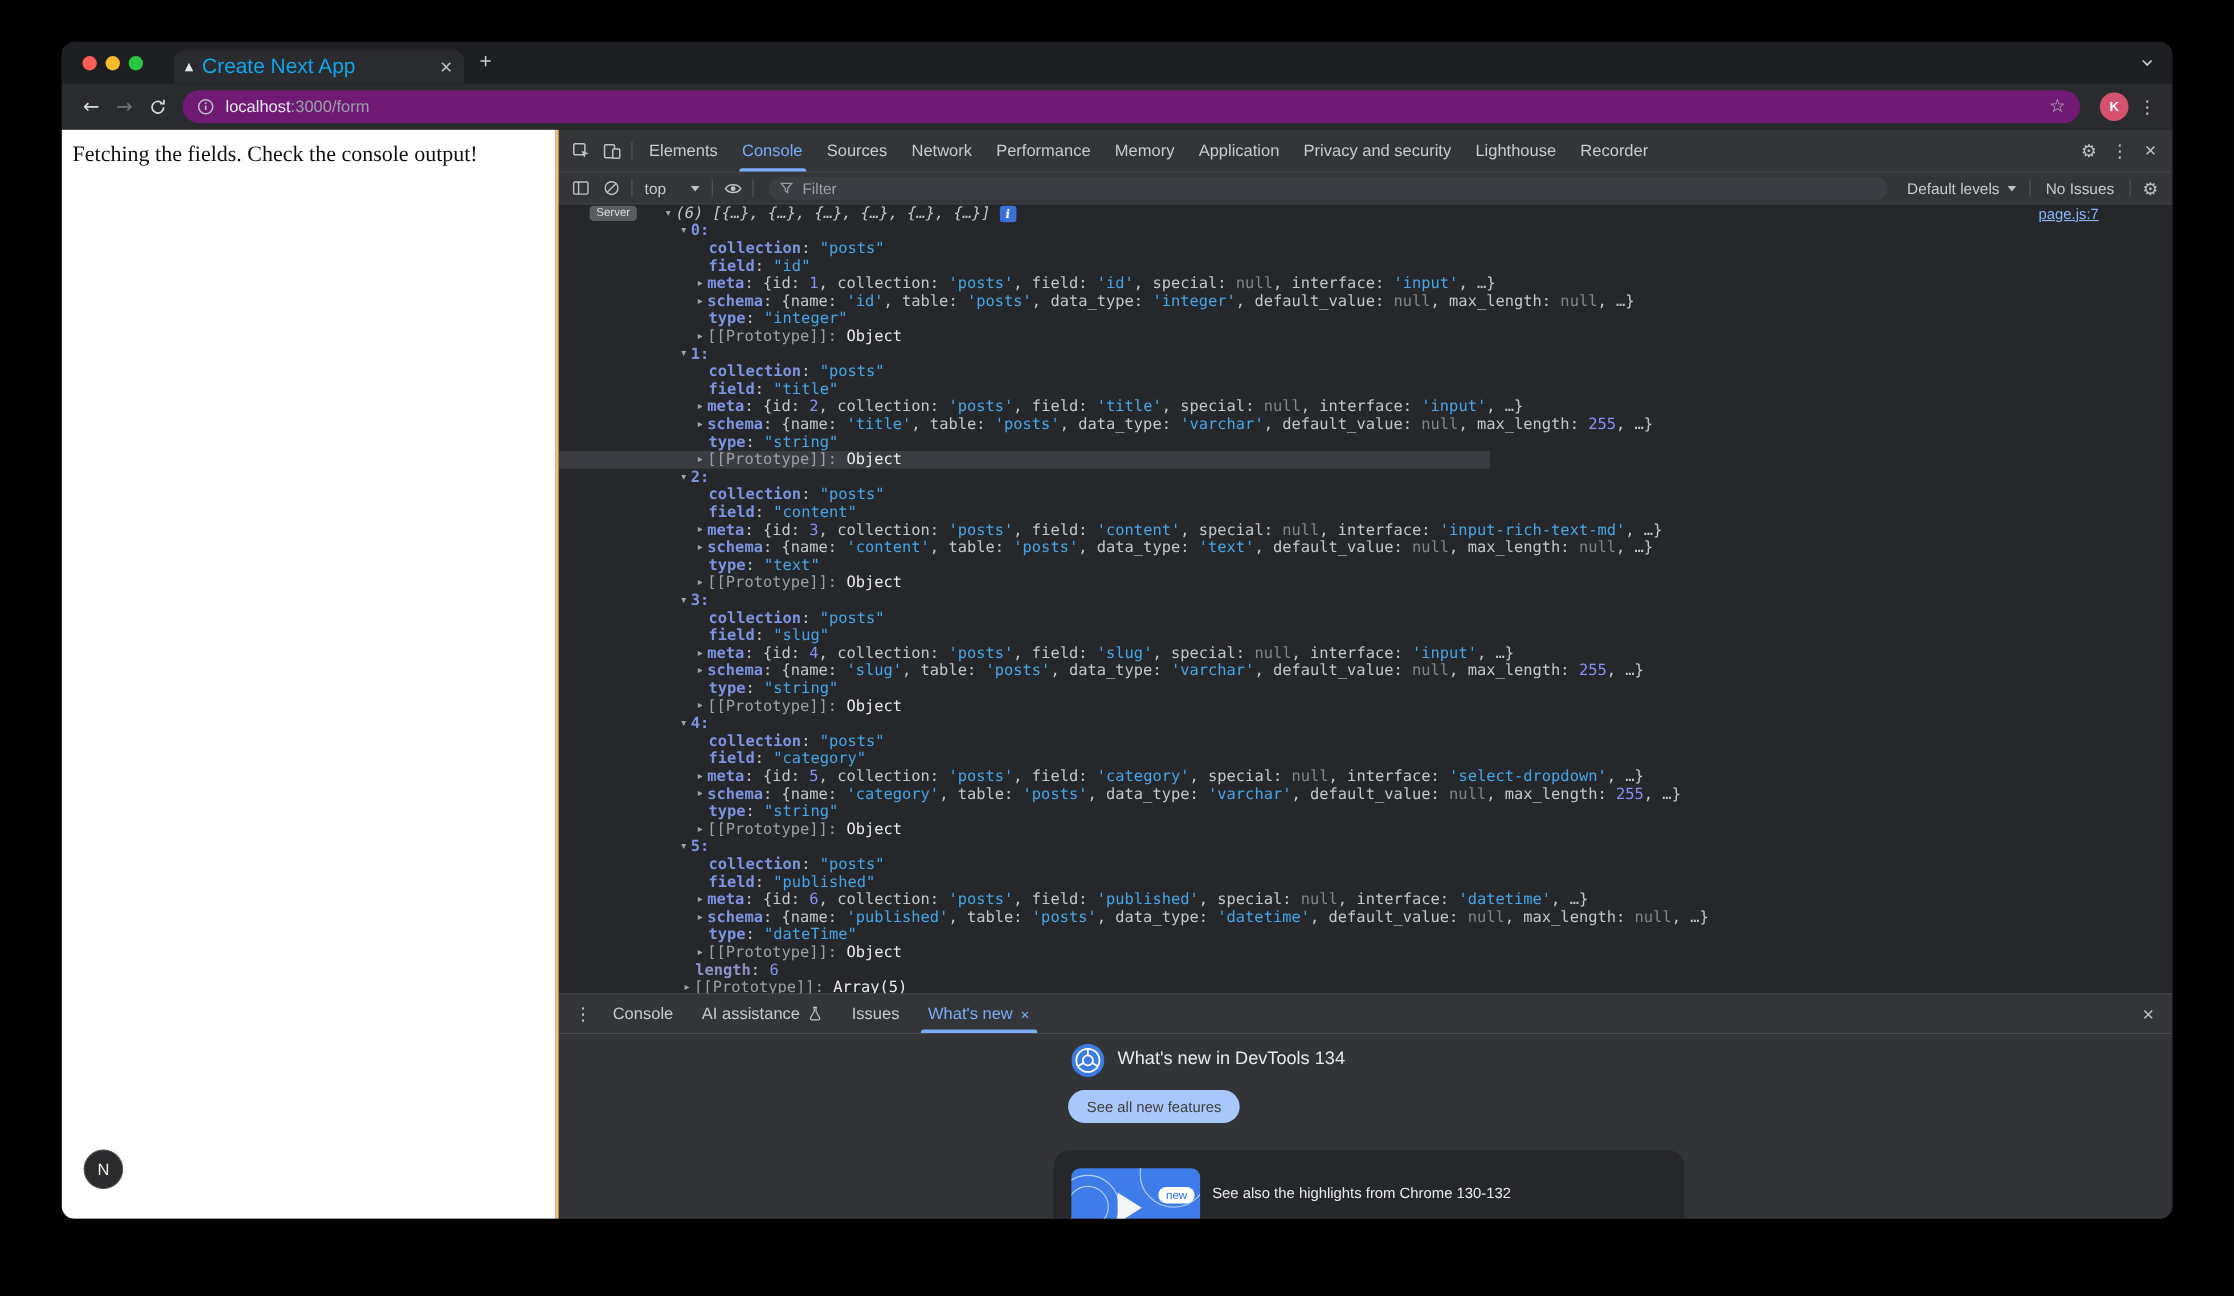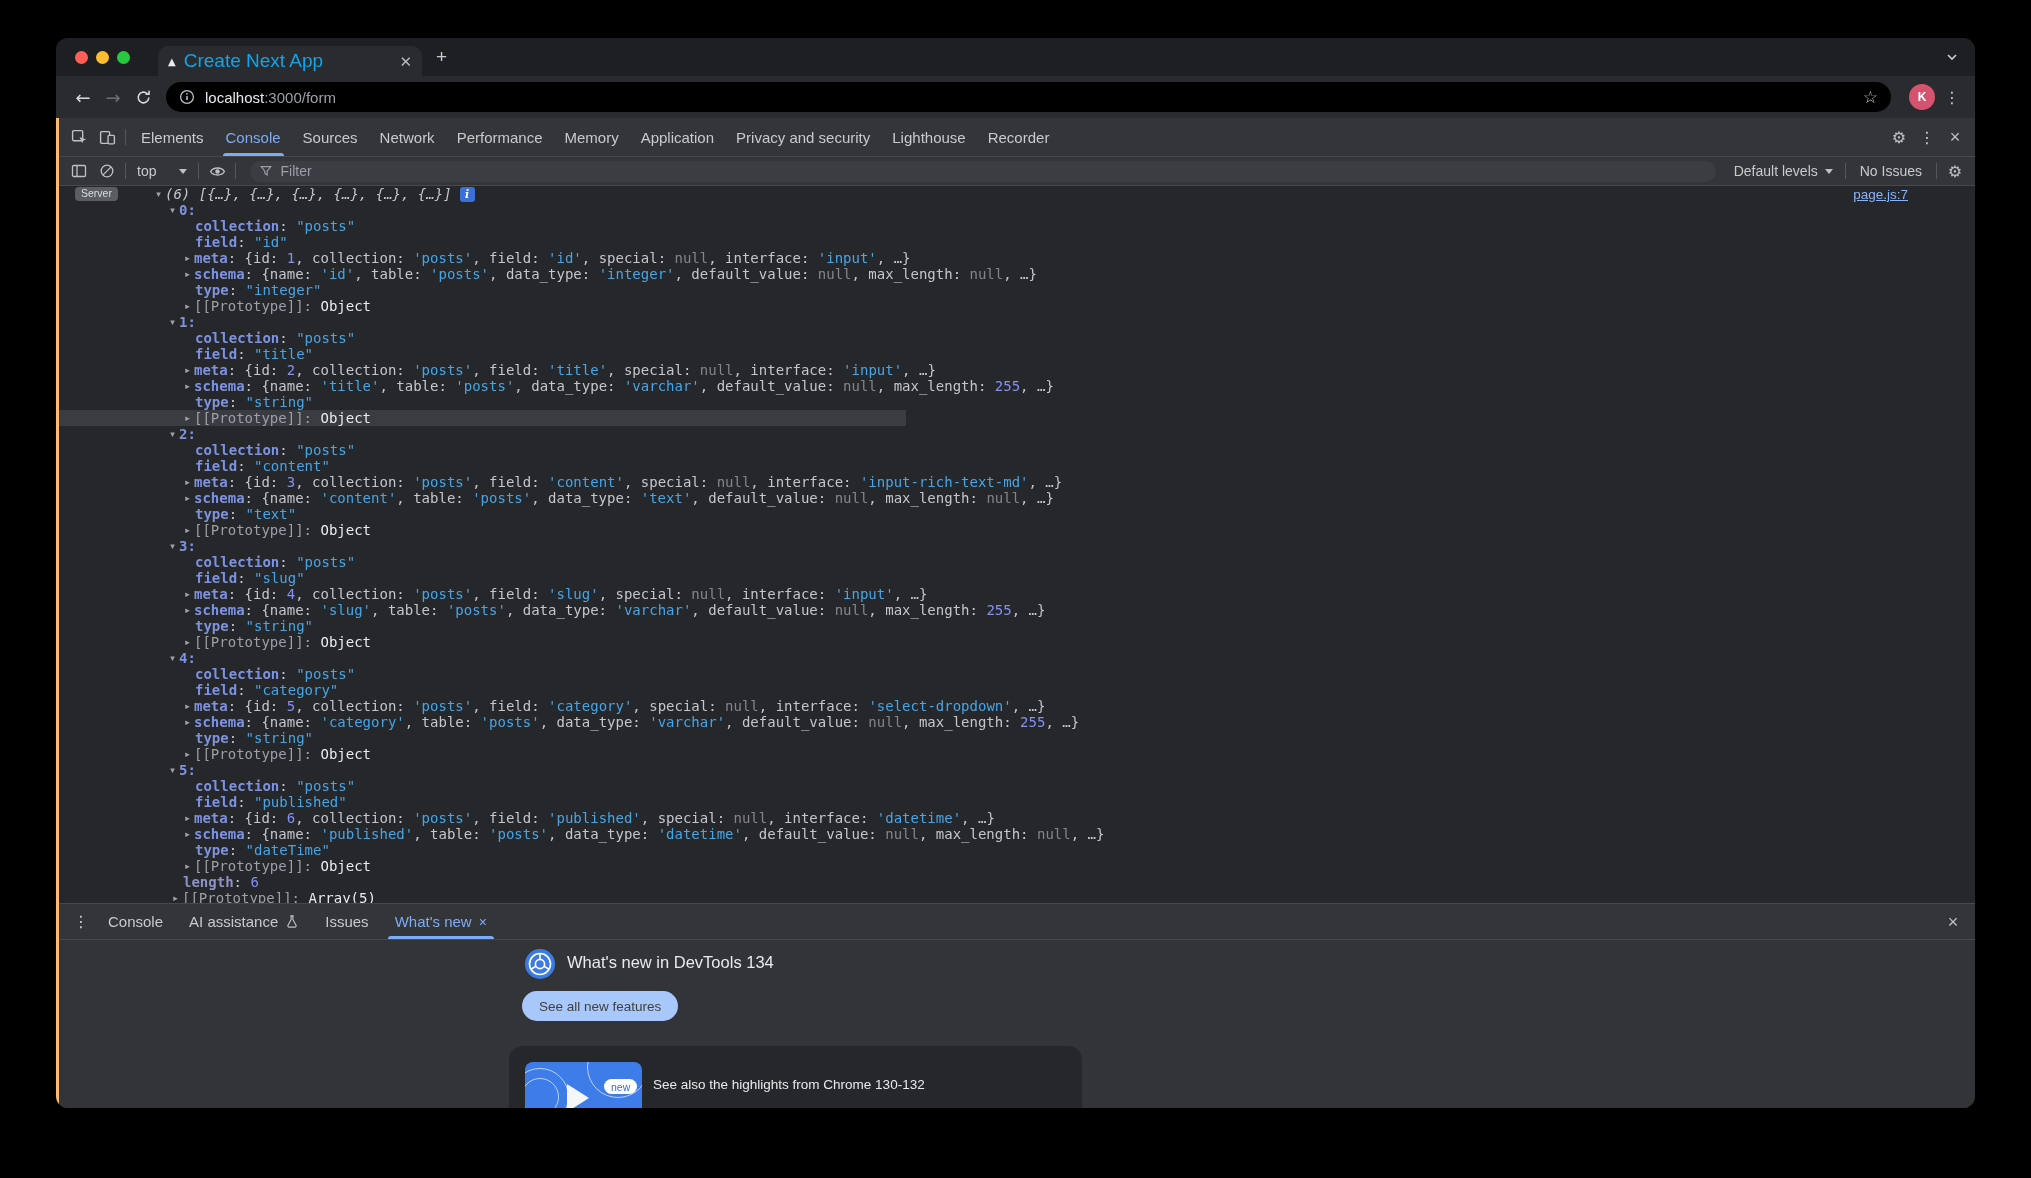--- a/index.html
+++ b/index.html
@@ -21,21 +21,21 @@
   .favicon{color:#e8eaed;font-size:10px;}
   .btab-title{flex:1;color:#0ea5e9;font-size:19px;white-space:nowrap;overflow:hidden;}
   .tabx-btn{color:#b9bbbe;font-size:15px;line-height:1;}
   .newtab{color:#c8cacd;font-size:19px;margin-left:14px;}
   .strip-chevron{margin-left:auto;margin-right:16px;}
 
   
   .toolbar{height:42px;background:#2a2b2f;display:flex;align-items:center;padding:0 12px;}
   .navic{width:30px;text-align:center;font-size:18px;color:#d6d8db;}
   .navic.dim{color:#6e7073;}
-  .urlpill{flex:1;height:30px;background:#000000;border-radius:15px;display:flex;align-items:center;
+  .urlpill{flex:1;height:30px;background:#701a75;border-radius:15px;display:flex;align-items:center;
            padding:0 13px;margin:0 8px;}
   .urltext{margin-left:10px;font-size:15px;color:#e8eaed;}
   .urltext .dimurl{color:#9aa0a6;}
   .star{margin-left:auto;color:#bdc1c6;font-size:17px;}
   .avatar{width:26px;height:26px;border-radius:50%;background:#d6536f;color:#fff;font-size:12px;
           font-weight:bold;display:flex;align-items:center;justify-content:center;margin:0 6px 0 10px;}
   .kebab{color:#c8cacd;font-size:16px;width:22px;text-align:center;}
 
   
   .content{position:absolute;top:80px;left:0;right:0;bottom:0;display:flex;}
@@ -78,21 +78,21 @@
       font-family:"DejaVu Sans Mono",monospace;font-size:14px;}
   .cr.hl{background:linear-gradient(90deg,#3a3c41 0,#3a3c41 847px,transparent 847px);}
   .caret{font-family:"DejaVu Sans",sans-serif;color:#9fa4a9;font-size:9px;width:13px;
          text-align:center;flex:none;}
   .hdr .caret{margin-left:93px;}
   .ml-idx{padding-left:107px;}
   .ml-prop{padding-left:136px;}
   .ml-exp{padding-left:122px;}
   .ml-len{padding-left:124px;}
   .ml-aproto{padding-left:110px;}
-  .badge{position:absolute;left:16px;top:0.5px;background:#5a5e63;color:#dcdee1;font-size:10.5px;
+  .badge{position:absolute;left:28px;top:0.5px;background:#5a5e63;color:#dcdee1;font-size:10.5px;
          font-family:"Liberation Sans",sans-serif;padding:0.5px 6px;border-radius:4px;line-height:13px;}
   .preview{color:#c3c6ca;font-style:italic;}
   .ibadge{display:inline-block;width:15px;height:15px;margin-left:8px;border-radius:3px;
           background:#3a70d8;color:#fff;font:italic bold 11px/15px "DejaVu Serif",serif;
           text-align:center;flex:none;}
   .srclink{margin-left:auto;margin-right:67px;color:#8ab4f8;text-decoration:underline;
            font-family:"Liberation Sans",sans-serif;font-size:13.5px;}
   .tk-key{color:#7e93e0;font-weight:bold;}
   .tk-str{color:#45a5e6;}
   .tk-num{color:#8490f5;}
@@ -175,20 +175,24 @@
       </span>
       <span class="urltext"><span>localhost</span><span class="dimurl">:3000/form</span></span>
       <span class="star glyph">☆</span>
     </div>
     <div class="avatar">K</div>
     <span class="kebab glyph">⋮</span>
   </div>
 
   <div class="content">
 
+    <div class="page">
+      <div class="page-msg">Fetching the fields. Check the console output!</div>
+      <div class="nextbadge">N</div>
+    </div>
 
     <div class="devtools">
 
       <div class="dt-tabbar">
         <span class="icon-btn">
           <svg width="17" height="17" viewBox="0 0 16 16">
               <rect x="1.5" y="1.5" width="9.5" height="9.5" rx="1.2" fill="none" stroke="#bdc1c6" stroke-width="1.3"></rect>
               <path d="M8 7.5l6.3 2.3-2.7 1-1 2.7z" fill="#bdc1c6"></path>
             </svg>
         </span>

